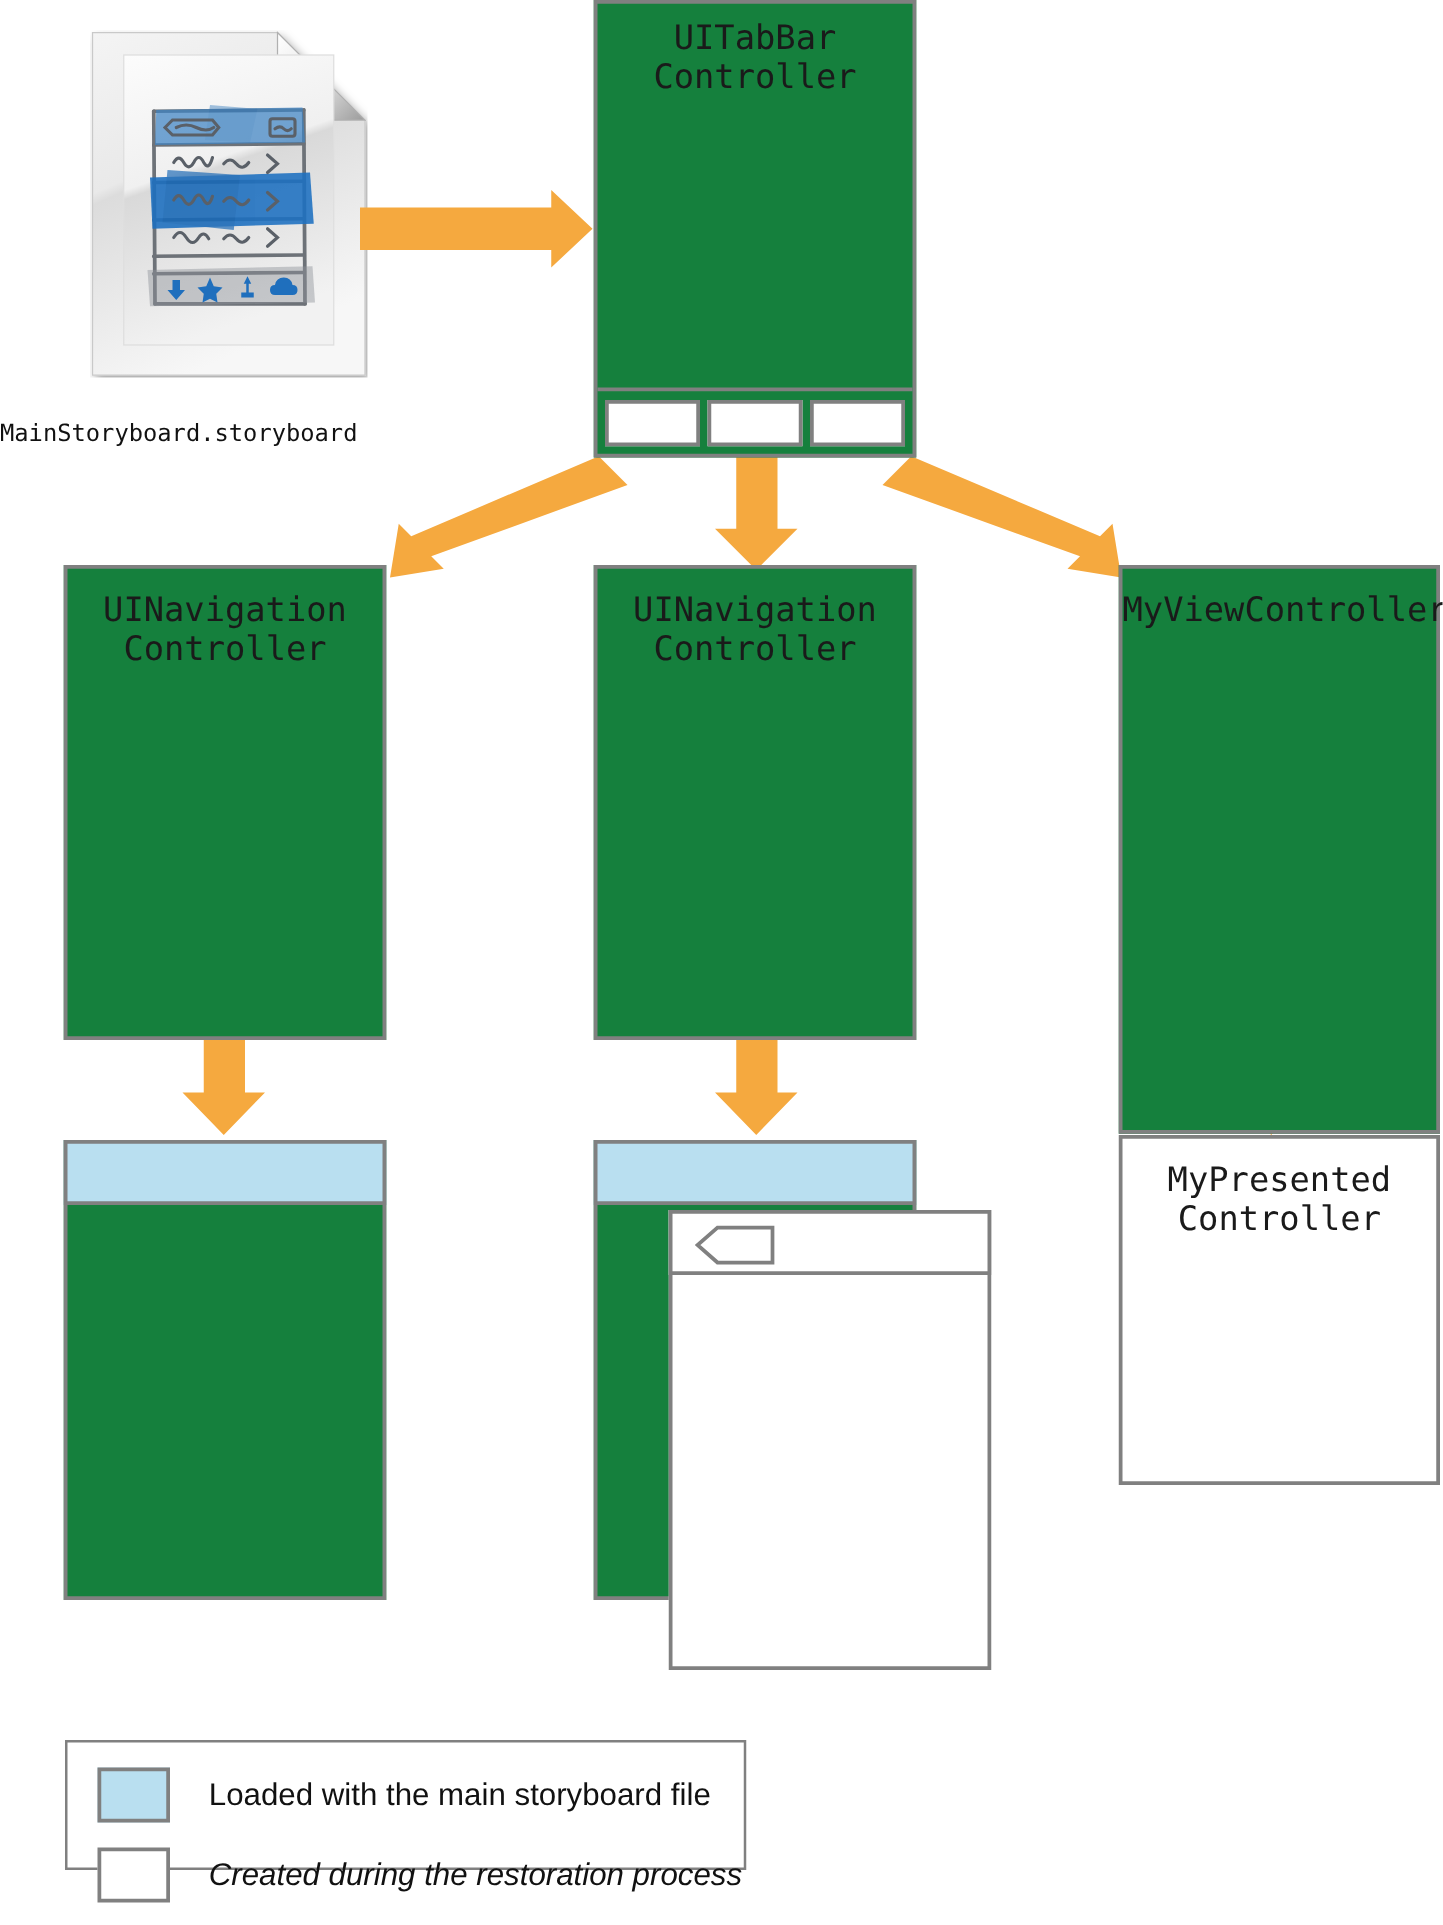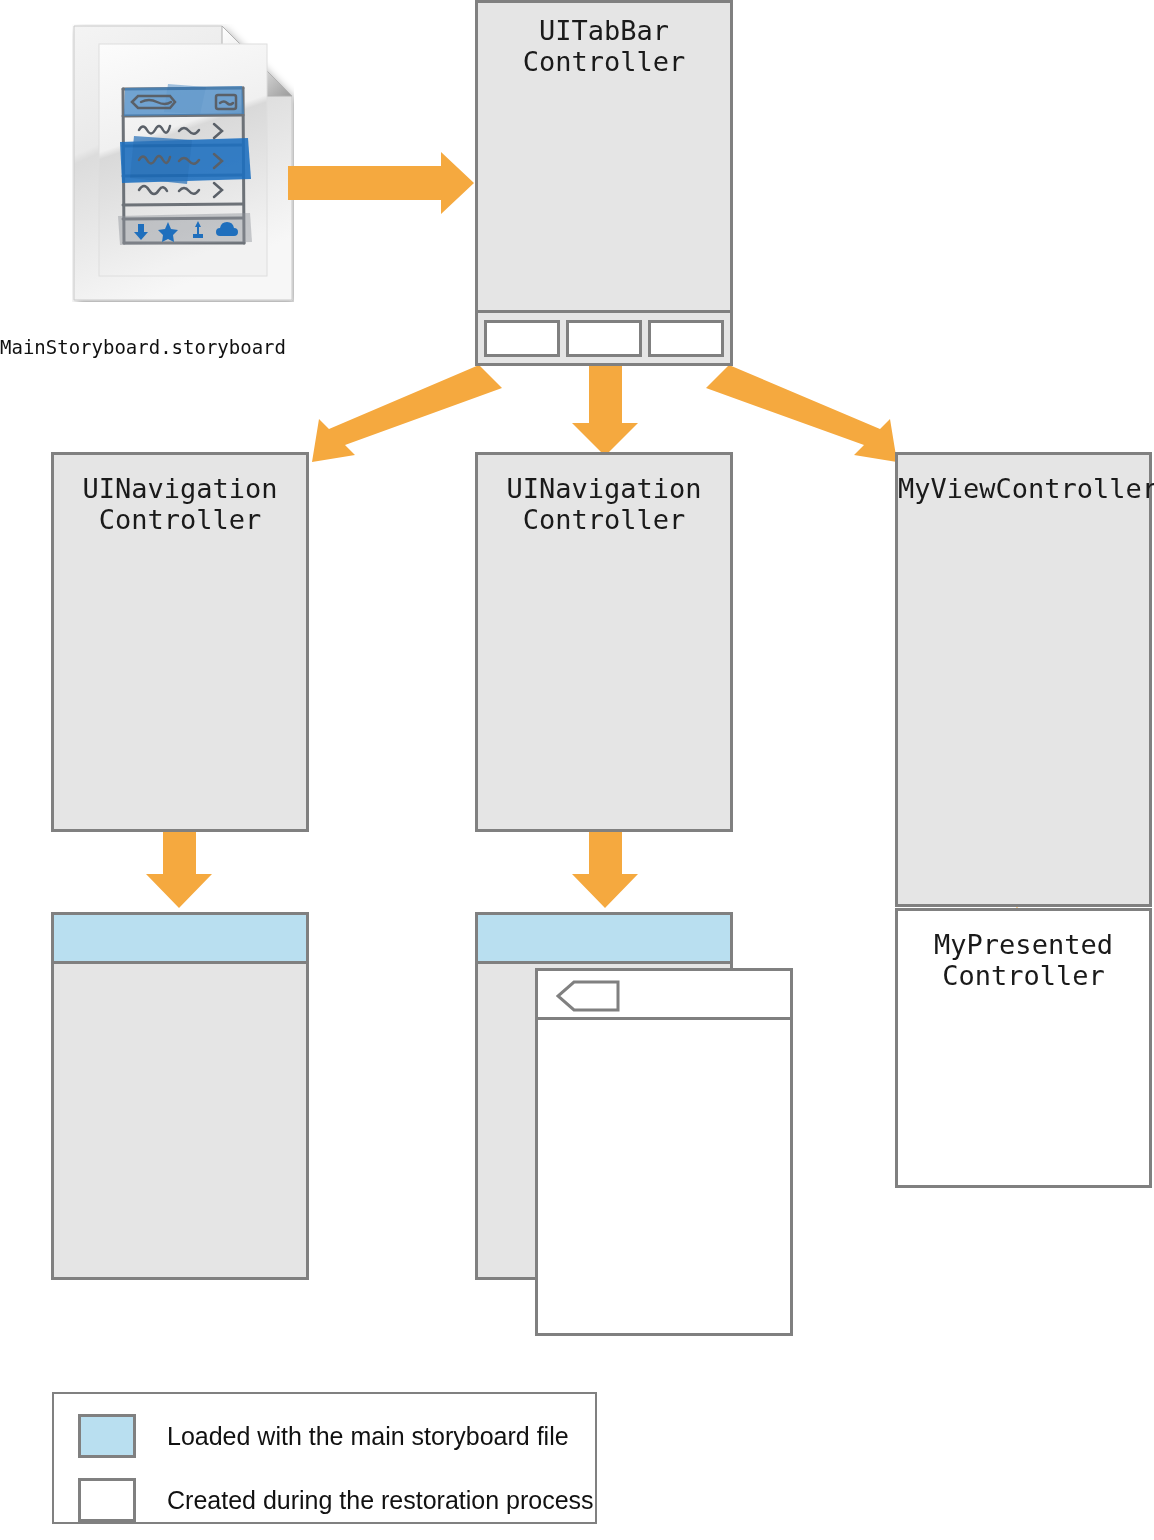--- a/index.html
+++ b/index.html
@@ -19,21 +19,21 @@
     left: 0; top: 0;
     width: 1154px;
     height: 1540px;
   }
 
   
   .box {
     position: absolute;
     box-sizing: border-box;
     border: 3px solid #808080;
-    background: #e5e5e5;
+    background: #15803d;
   }
   .box.white { background: #ffffff; }
 
   .box-title {
     position: absolute;
     left: 0; right: 0;
     text-align: center;
     font-family: "DejaVu Sans Mono", monospace;
     font-size: 27px;
     line-height: 31px;
@@ -100,21 +100,21 @@
     color: #111111;
     white-space: nowrap;
   }
 
   
   .legend {
     position: absolute;
     left: 52px;
     top: 1392px;
     width: 545px;
-    height: 132px;
+    height: 104px;
     box-sizing: border-box;
     border: 2px solid #808080;
     background: #ffffff;
     padding-left: 36px;
   }
   .legend-row {
     position: absolute;
     left: 24px;
     display: flex;
     align-items: center;
@@ -305,19 +305,19 @@
   <div class="box white" style="left:895px; top:908px; width:257px; height:280px;">
     <div class="box-title" style="top:18px;">MyPresented
 Controller</div>
   </div>
 
   <div class="legend">
     <div class="legend-row" style="top:20px;">
       <div class="legend-swatch blue"></div>
       <div class="legend-label">Loaded with the main storyboard file</div>
     </div>
-    <div class="legend-row" style="top:84px;">
+    <div class="legend-row" style="top:84px;font-style:italic;">
       <div class="legend-swatch white"></div>
       <div class="legend-label">Created during the restoration process</div>
     </div>
   </div>
 
 </div>
 
 </body></html>

